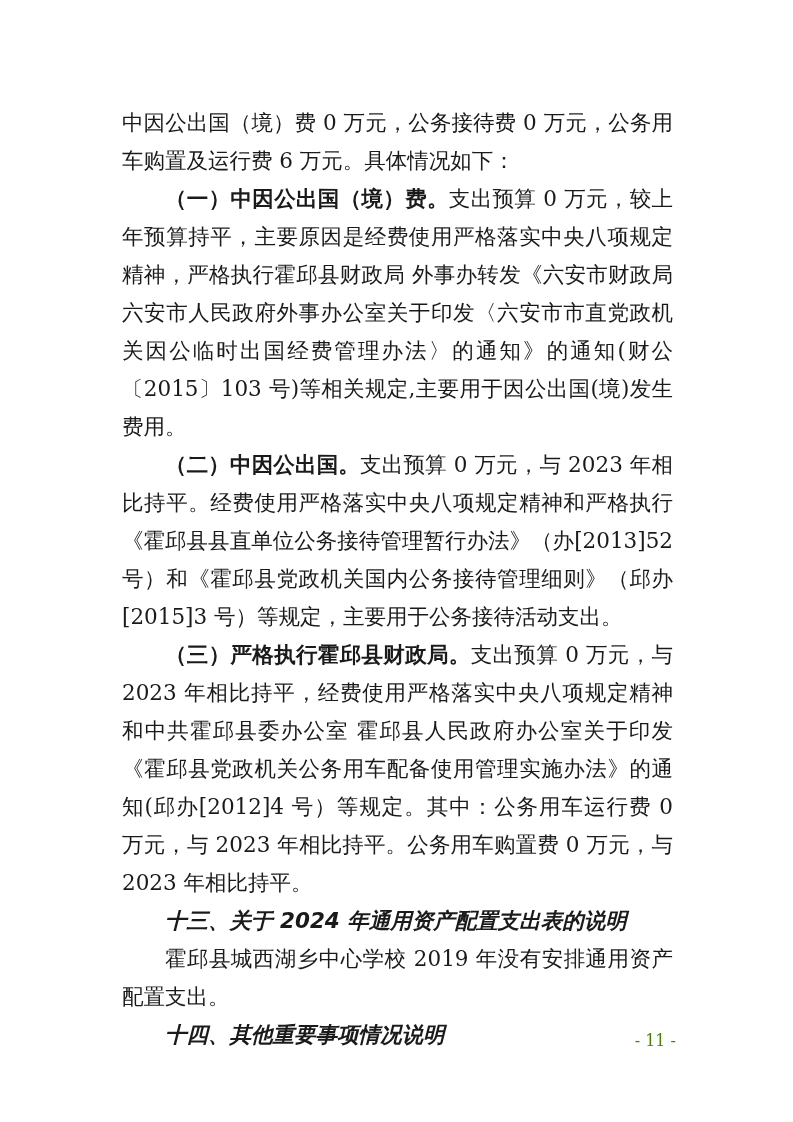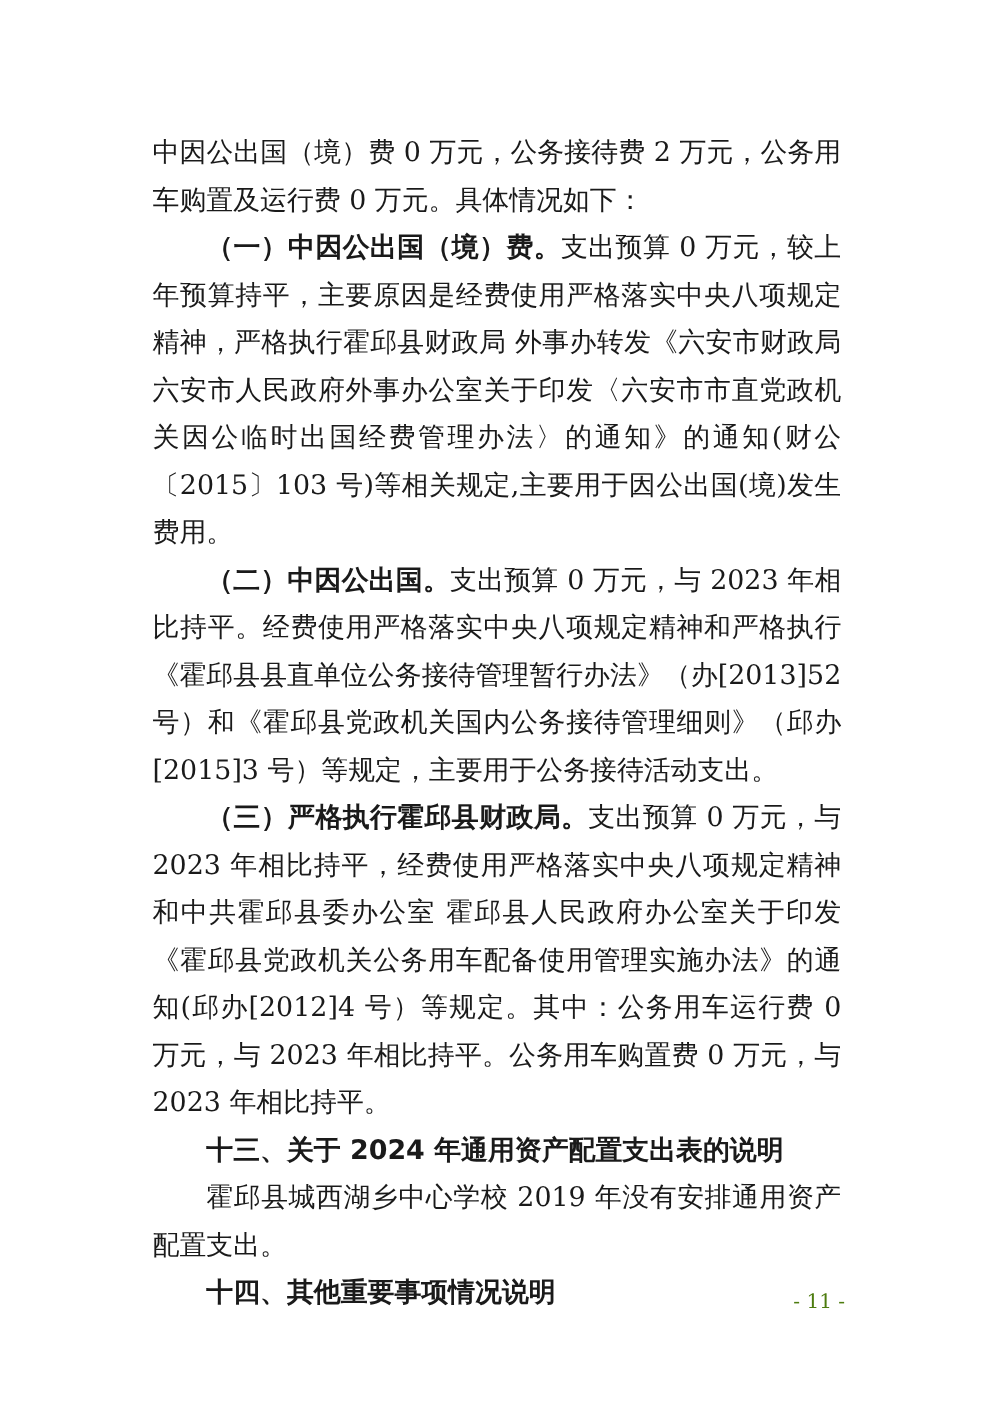--- a/index.html
+++ b/index.html
@@ -41,38 +41,39 @@
   }
   .section-heading {
     margin: 0;
     padding: 0;
     text-indent: 2em;
     font-size: 21.5px;
     line-height: 38px;
     font-weight: bold;
     font-family: "DejaVu Sans", "Liberation Sans", sans-serif;
     text-align: left;
+    font-style: italic;
   }
   .page-number {
     position: absolute;
     top: 1031px;
     right: 117px;
     font-size: 16px;
     line-height: 20px;
     color: #4d7c0f;
     font-family: "DejaVu Serif", "Liberation Serif", serif;
   }
 </style>
 </head>
 <body>
 
 <div class="page">
   <div class="content">
 
-    <p class="para-continuation">中因公出国（境）费 0 万元，公务接待费 2 万元，公务用车购置及运行费 0 万元。具体情况如下：</p>
+    <p class="para-continuation">中因公出国（境）费 0 万元，公务接待费 0 万元，公务用车购置及运行费 6 万元。具体情况如下：</p>
 
     <p class="para">
       <span class="lead-bold">（一）中因公出国（境）费。</span><span>支出预算 0 万元，较上年预算持平，主要原因是经费使用严格落实中央八项规定精神，严格执行霍邱县财政局 外事办转发《六安市财政局六安市人民政府外事办公室关于印发〈六安市市直党政机关因公临时出国经费管理办法〉的通知》的通知(财公〔2015〕103 号)等相关规定,主要用于因公出国(境)发生费用。</span>
     </p>
 
     <p class="para">
       <span class="lead-bold">（二）中因公出国。</span><span>支出预算 0 万元，与 2023 年相比持平。经费使用严格落实中央八项规定精神和严格执行《霍邱县县直单位公务接待管理暂行办法》（办[2013]52 号）和《霍邱县党政机关国内公务接待管理细则》（邱办[2015]3 号）等规定，主要用于公务接待活动支出。</span>
     </p>
 
     <p class="para">

